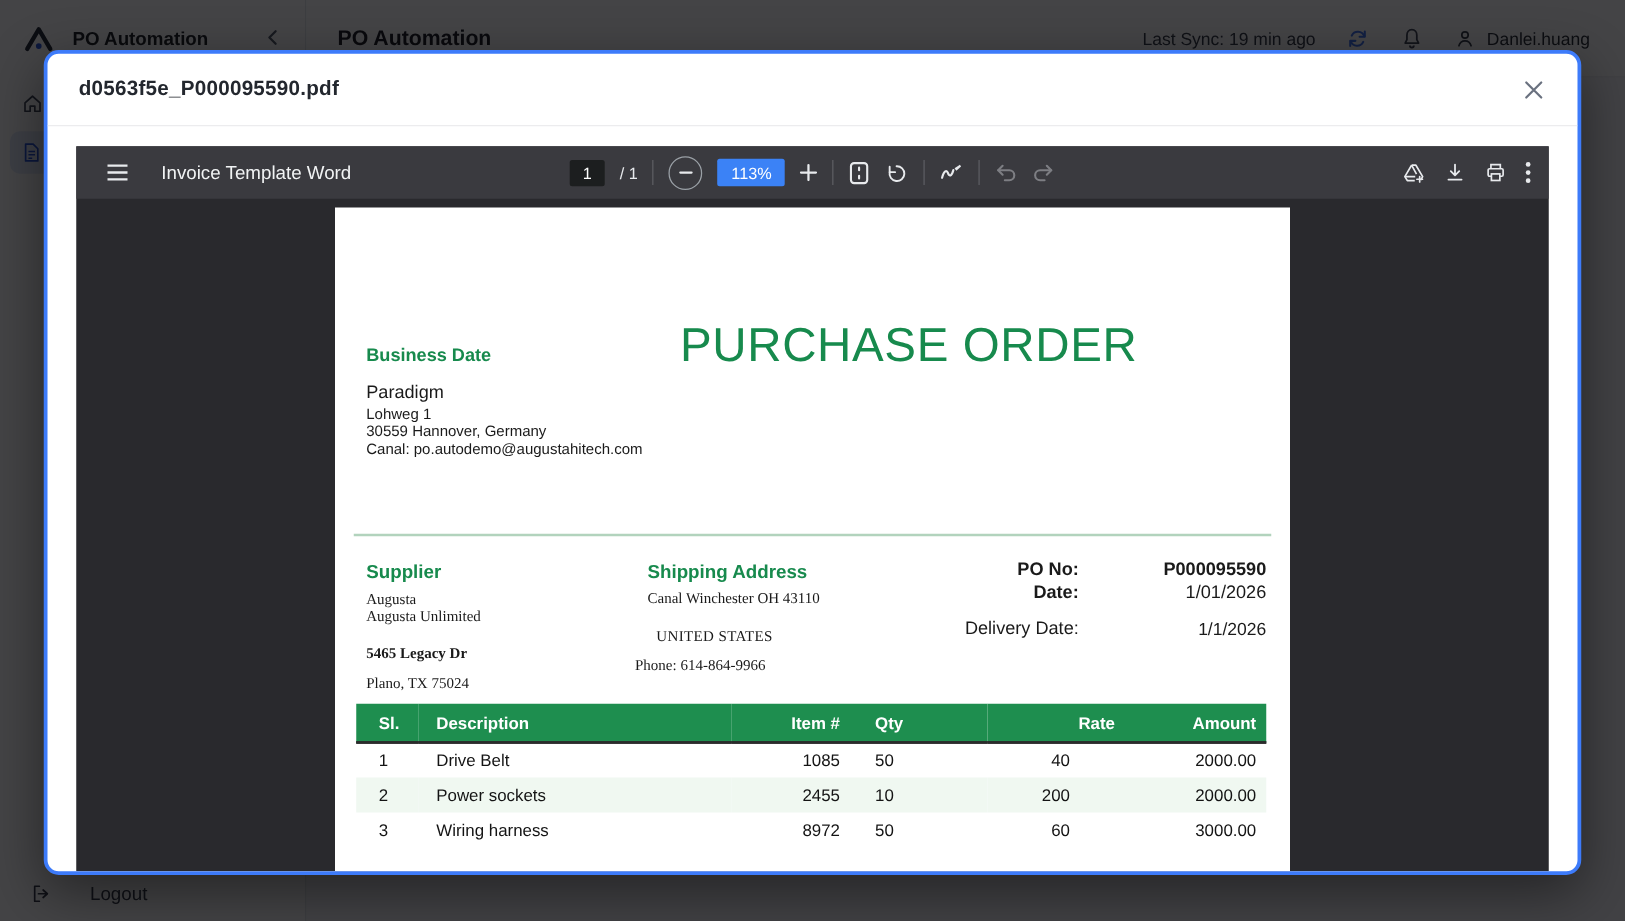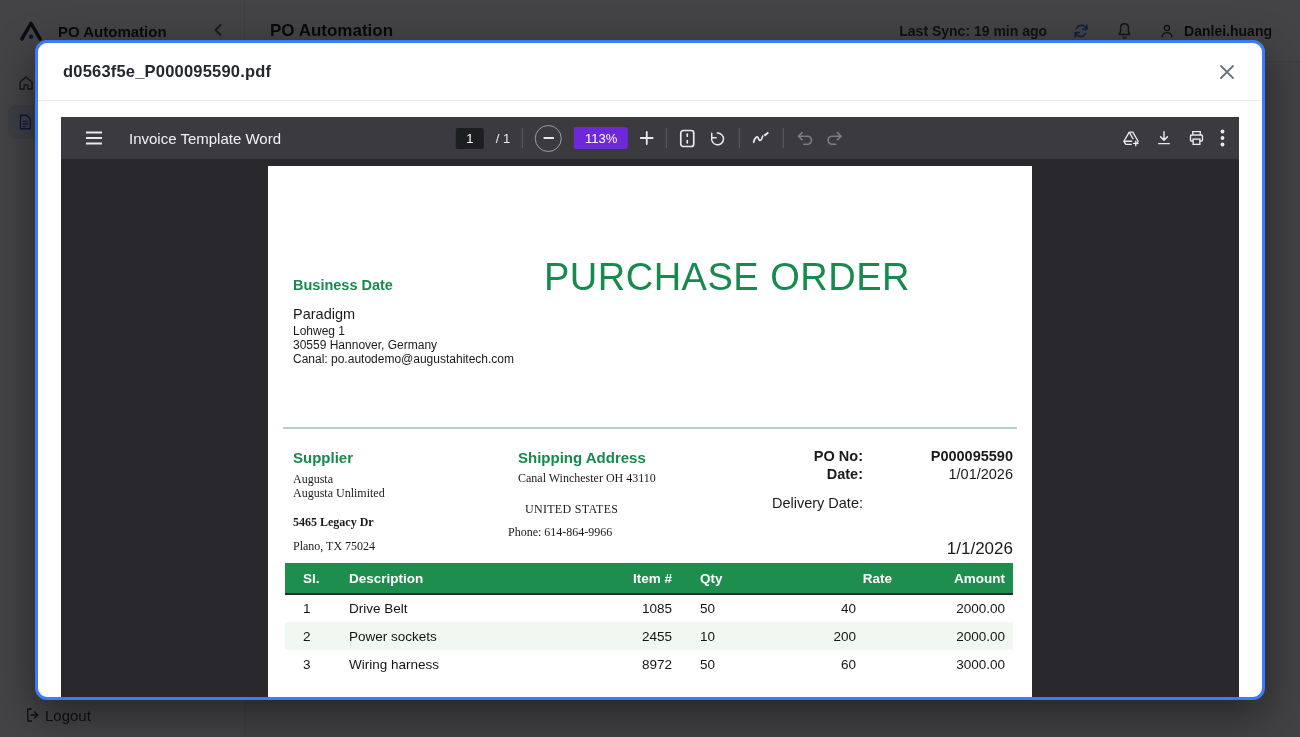--- a/index.html
+++ b/index.html
@@ -12,25 +12,25 @@
   .sidebar { position:absolute; left:0; top:0; bottom:0; width:245px; background:#ffffff;
              border-right:1px solid #e3e5e9; }
   .brand-row { display:flex; align-items:center; height:62px; padding:0 16px; }
   .brand-logo { width:26px; height:26px; margin-left:2px; }
   .brand-text { font-size:15px; font-weight:700; color:#15181d; margin-left:14px; flex:1; }
   .collapse { color:#4b5563; font-size:18px; width:20px; text-align:center; cursor:pointer; }
   .nav-item { position:absolute; left:8px; width:229px; height:34px; border-radius:8px;
               display:flex; align-items:center; padding-left:9px; color:#3a4150; }
   .nav-item.sel { background:#e2e9fb; color:#1d4ed8; width:34px; padding-left:0; justify-content:center; }
   .logout-row { position:absolute; left:24px; bottom:13px; display:flex; align-items:center;
-                gap:3px; color:#2d3340; font-size:15px; }
+                gap:30px; color:#2d3340; font-size:15px; }
   .topbar { position:absolute; left:245px; right:0; top:0; height:62px; background:#ffffff;
             border-bottom:1px solid #e8eaee; display:flex; align-items:center; padding:0 28px 0 25px; }
   .topbar-title { font-size:17px; font-weight:700; color:#14171c; flex:1; }
-  .topbar-right { display:flex; align-items:center; gap:24px;font-weight:bold; }
+  .topbar-right { display:flex; align-items:center; gap:24px; }
   .sync-text { font-size:14px; color:#2f3540; }
   .user-chip { display:flex; align-items:center; gap:8px; font-size:14px; color:#1f242c; }
   .ic { display:inline-flex; align-items:center; justify-content:center; }
 
   
   .overlay { position:absolute; inset:0; background:rgba(5,6,8,0.75); z-index:10; }
 
   
   .modal { position:absolute; z-index:20; left:35px; top:40px; width:1230px; height:660px;
            background:#ffffff; border:3px solid #3d7bfa; border-radius:12px;
@@ -46,21 +46,21 @@
                  display:flex; align-items:center; }
   .tb-left { display:flex; align-items:center; gap:26px; padding-left:24px; }
   .doc-title { font-size:15px; font-weight:500; color:#f1f3f4; }
   .tb-center { position:absolute; left:50%; top:0; transform:translateX(-50%); height:42px;
                display:flex; align-items:center; gap:12px; }
   .tb-right { position:absolute; right:14px; top:0; height:42px; display:flex; align-items:center; gap:14px; }
   .tb-sep { width:1px; height:20px; background:#5d5e63; }
   .page-box { width:28px; height:21px; background:#1c1e1f; border-radius:2px; color:#fff;
               font-size:13px; display:flex; align-items:center; justify-content:center; }
   .page-total { font-size:13px; color:#e8eaed; }
-  .zoom-box { width:54px; height:22px; background:#6d28d9; border-radius:2px; color:#fff;
+  .zoom-box { width:54px; height:22px; background:#3b82f6; border-radius:2px; color:#fff;
               font-size:13px; display:flex; align-items:center; justify-content:center; }
   .circle-btn { width:27px; height:27px; border:1.5px solid #9aa0a6; border-radius:50%;
                 display:flex; align-items:center; justify-content:center; }
   .tbtn { display:flex; align-items:center; justify-content:center; cursor:pointer; }
   .dim { color:#7d7e83; }
 
   .pdf-canvas { position:absolute; left:0; right:0; top:42px; bottom:0; overflow:hidden;
                 display:flex; justify-content:center; }
   .page { position:relative; width:764px; height:992px; background:#ffffff; margin-top:7px;
           font-family:"Liberation Sans", sans-serif; color:#1a1a1a; }
@@ -289,21 +289,21 @@
           <div class="abs green" style="left:250px; top:283px; font-size:15px; font-weight:700;">Shipping Address</div>
           <div class="abs serif" style="left:250px; top:305px; font-size:12px;">Canal Winchester OH 43110</div>
           <div class="abs serif" style="left:257px; top:336px; font-size:12px; letter-spacing:.3px;">UNITED STATES</div>
           <div class="abs serif" style="left:240px; top:359px; font-size:12px;">Phone: 614-864-9966</div>
 
           <div class="abs r" style="left:445px; top:282px; width:150px; font-size:14.5px; font-weight:700;">PO No:</div>
           <div class="abs r" style="left:595px; top:282px; width:150px; font-size:14.5px; font-weight:700;">P000095590</div>
           <div class="abs r" style="left:445px; top:300px; width:150px; font-size:14.5px; font-weight:700;">Date:</div>
           <div class="abs r" style="left:595px; top:300px; width:150px; font-size:14.5px; font-weight:400;">1/01/2026</div>
           <div class="abs r" style="left:445px; top:329px; width:150px; font-size:14.5px;">Delivery Date:</div>
-          <div class="abs r" style="left:595px; top:329px; width:150px; font-size:17px;margin-top:44px;">1/1/2026</div>
+          <div class="abs r" style="left:595px; top:329px; width:150px; font-size:14px;">1/1/2026</div>
 
           <table class="po-table">
             <thead>
               <tr>
                 <th class="c-sl">Sl.</th>
                 <th class="c-desc">Description</th>
                 <th class="c-item">Item #</th>
                 <th class="c-qty">Qty</th>
                 <th class="c-rate">Rate</th>
                 <th class="c-amt">Amount</th>

